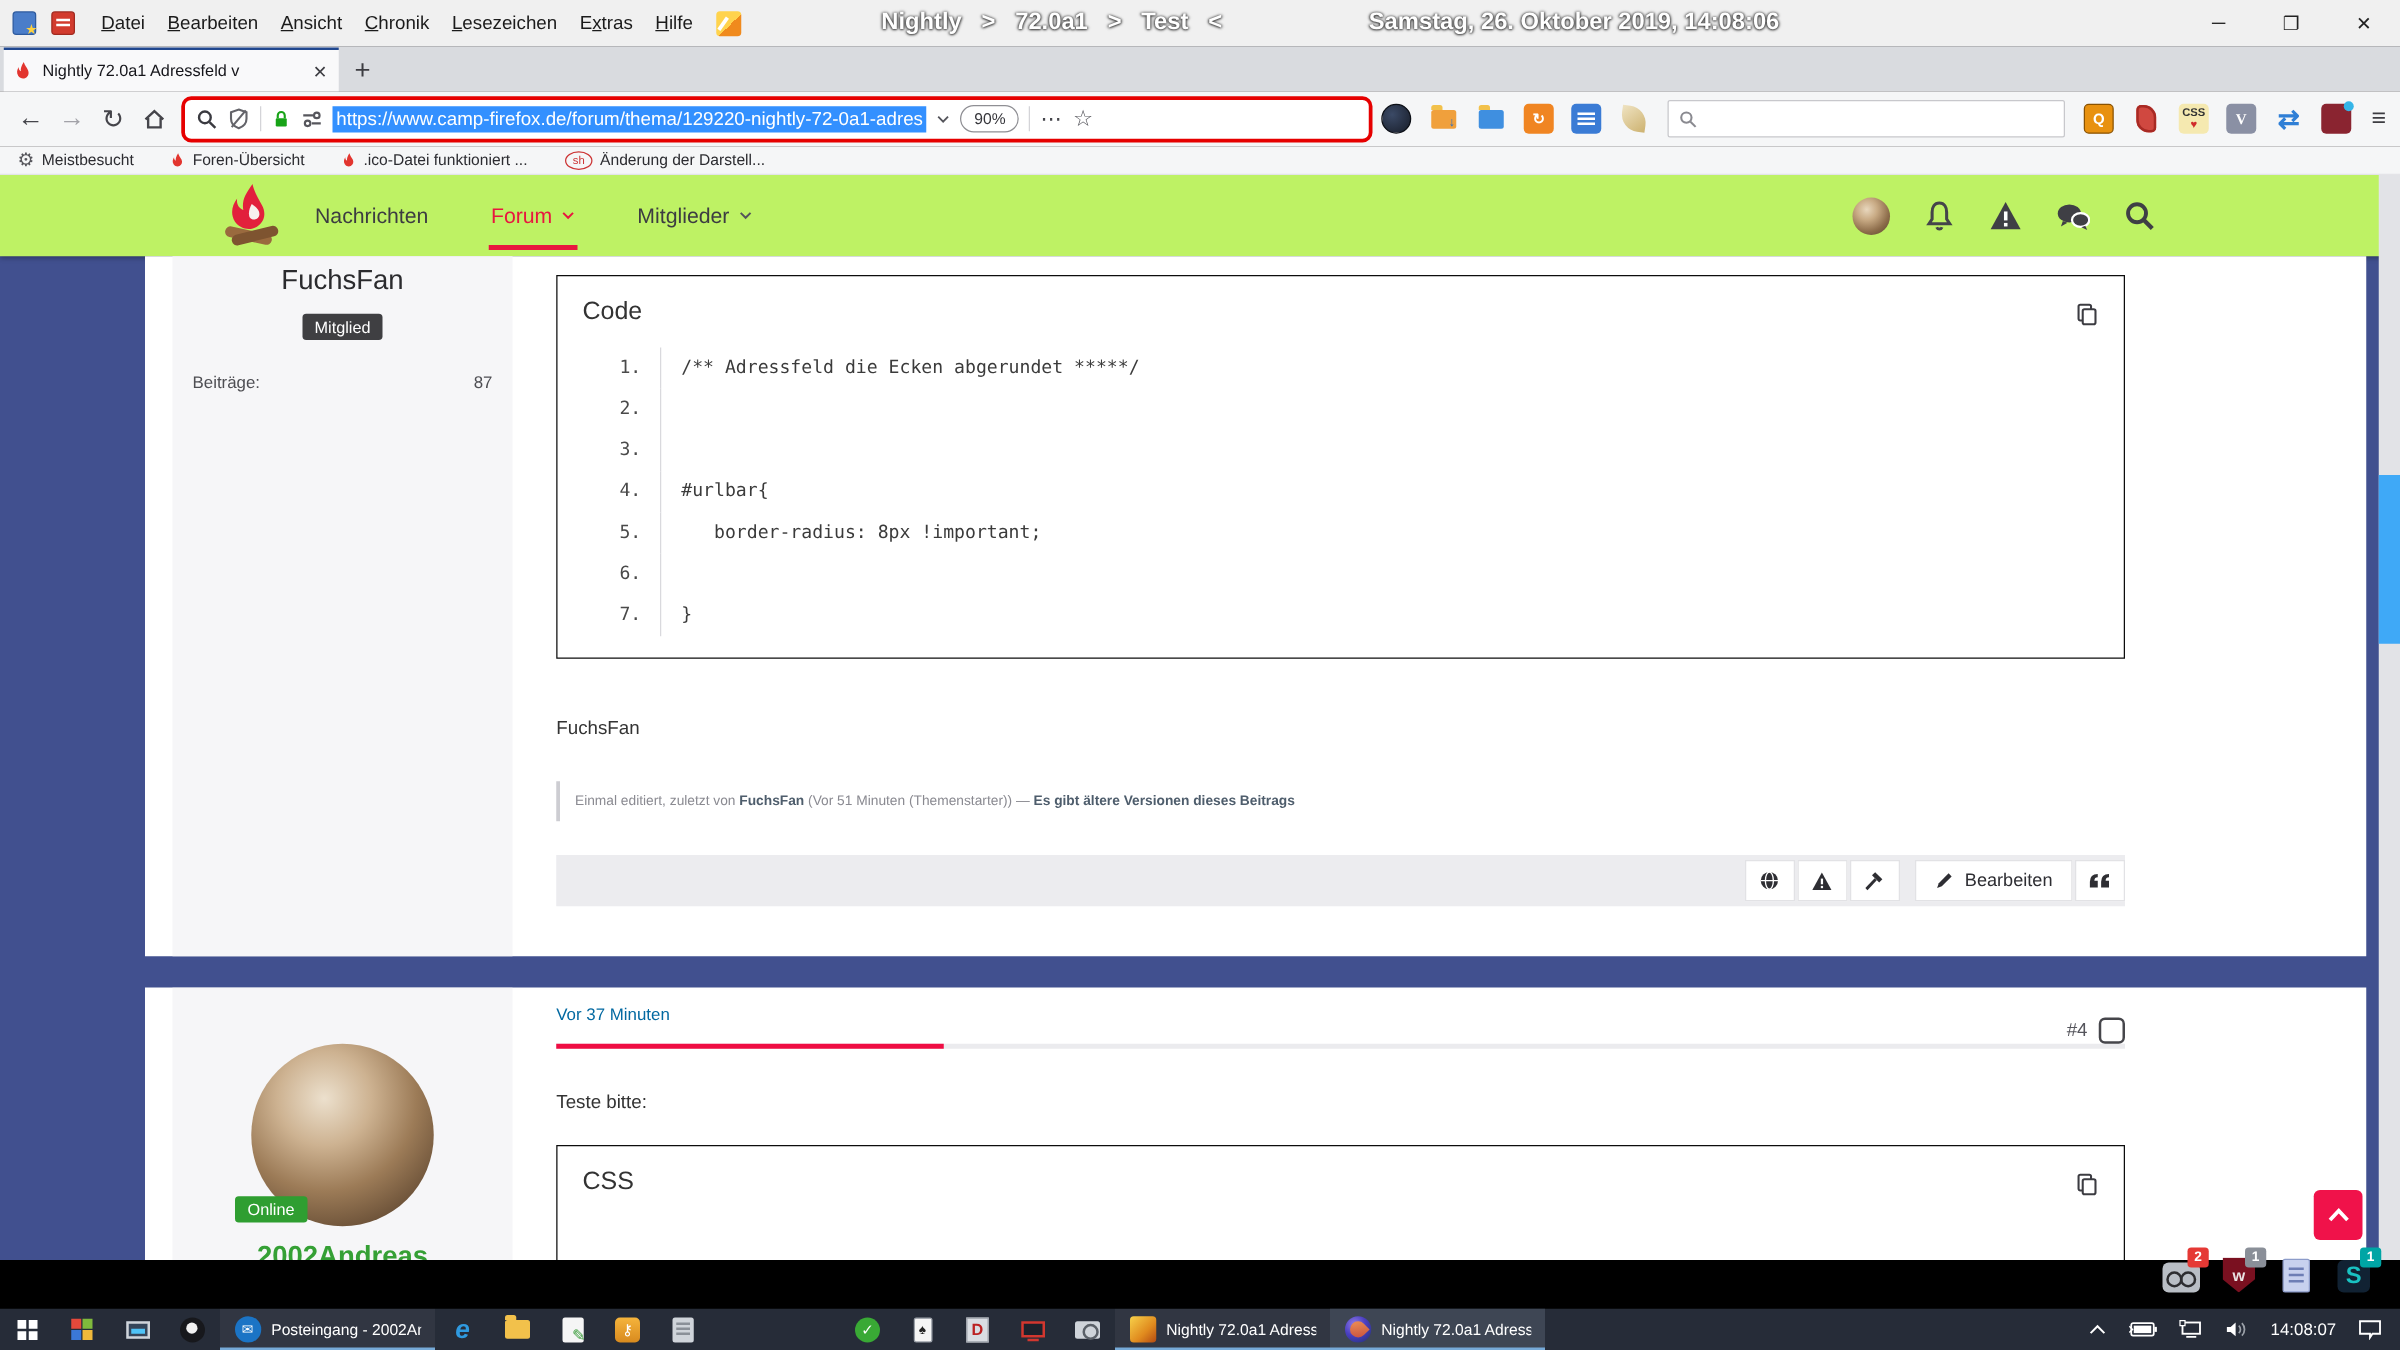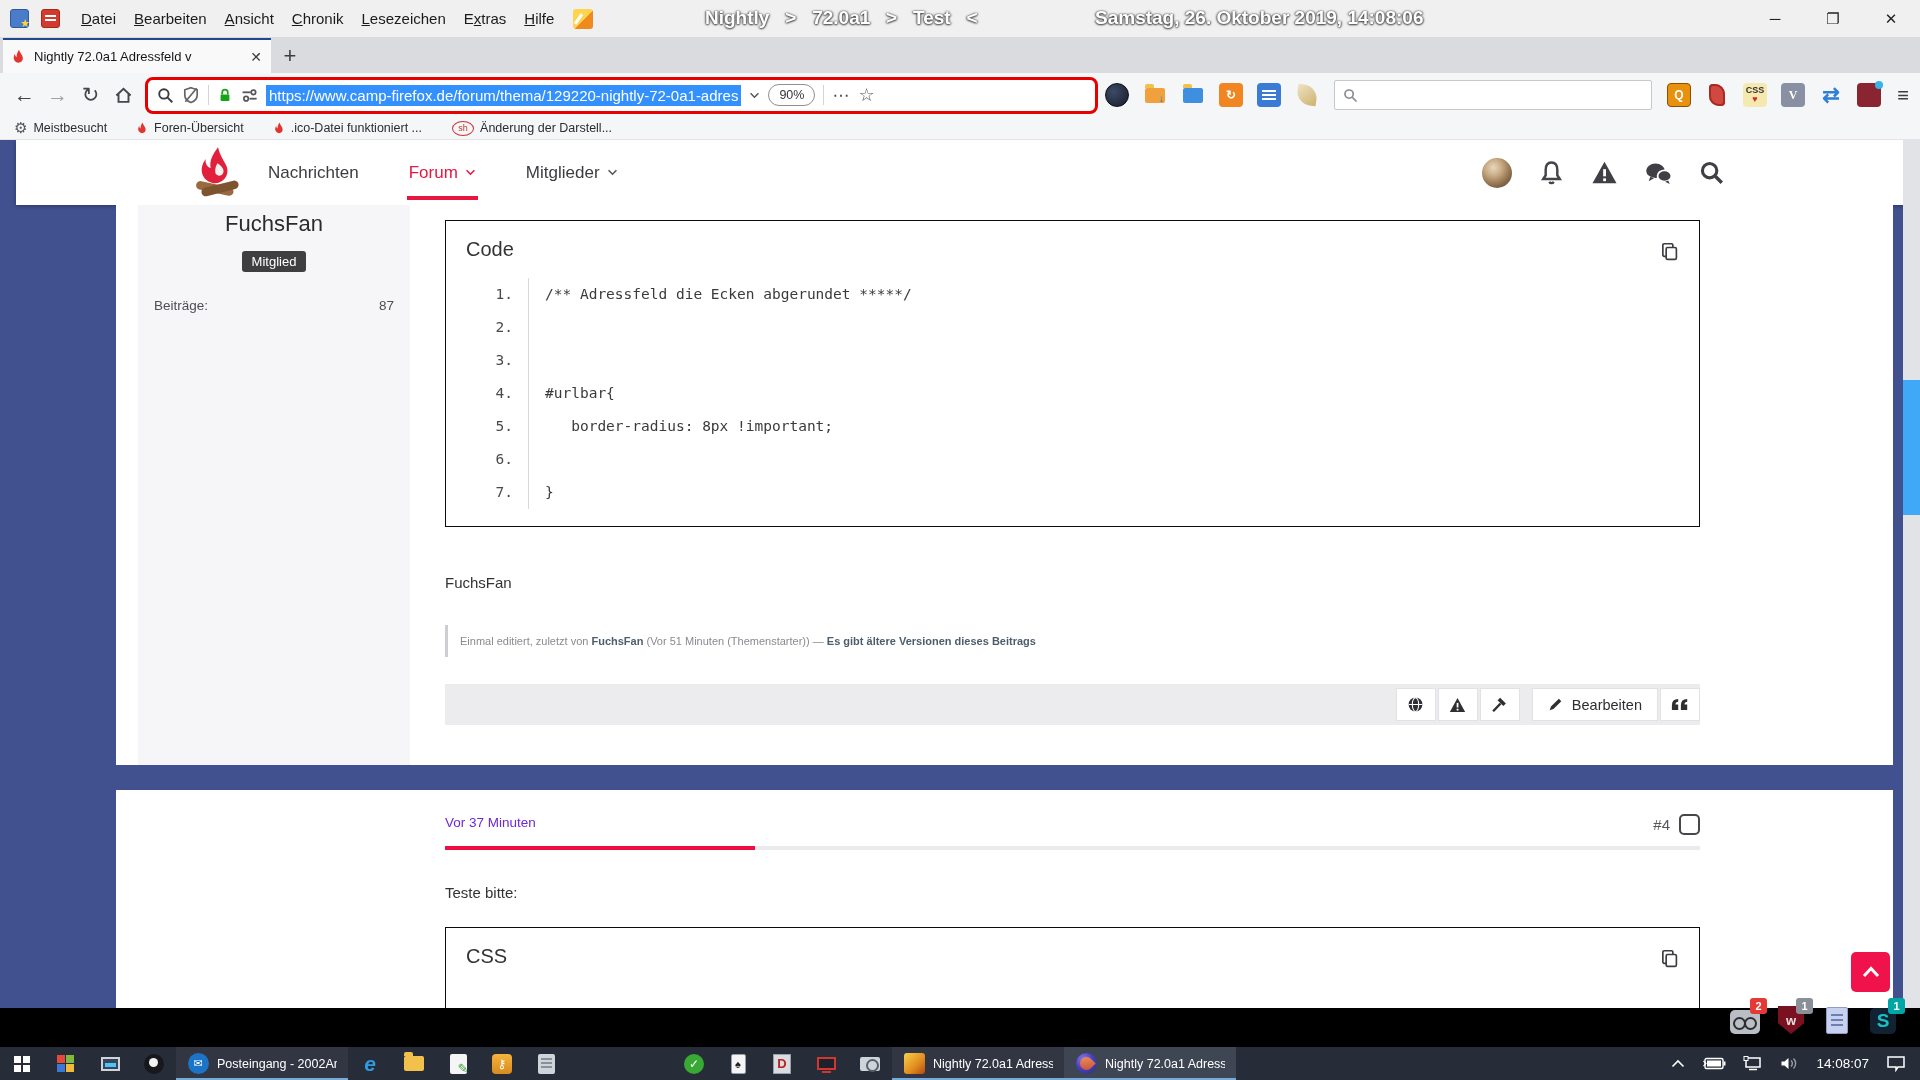--- a/index.html
+++ b/index.html
@@ -51,21 +51,21 @@
   .searchbar{width:318px;height:30px;margin:0 8px;background:#fff;border:1px solid #c8c8cc;border-radius:2px;display:flex;align-items:center;gap:7px;padding:0 8px}
   .hamburger{font-size:20px;color:#3c3c41;width:30px;text-align:center}
 
   
   .bookmarksbar{position:absolute;top:117px;left:0;right:0;height:23px;background:#f5f6f7;display:flex;align-items:center;gap:30px;padding-left:14px;font-size:12.5px;color:#2c2c31;z-index:27;border-bottom:1px solid #e4e4e8}
   .bm{display:flex;align-items:center;gap:6px}
   .sh-badge{width:22px;height:15px;border:1.5px solid #c33;border-radius:50%;color:#c33;font-size:9px;display:flex;align-items:center;justify-content:center}
 
   
   .page{position:absolute;top:140px;left:0;right:0;height:868px;background:var(--pagebg);overflow:hidden;z-index:10}
-  .site-header{position:absolute;top:0;left:16px;right:0;height:65px;background:#ffffff;box-shadow:0 1px 4px rgba(0,0,0,.3)}
+  .site-header{position:absolute;top:0;left:0;right:0;height:65px;background:#bef264;box-shadow:0 1px 4px rgba(0,0,0,.3)}
   .logo{position:absolute;left:176px;top:6px}
   .site-nav{position:absolute;left:252px;top:0;height:65px;display:flex;gap:50px}
   .site-nav-item{height:65px;display:flex;align-items:center;gap:7px;font-size:17px;color:#3c3c41;position:relative}
   .site-nav-item.active{color:var(--accent)}
   .site-nav-item.active::after{content:"";position:absolute;left:-2px;right:-2px;bottom:5px;height:4px;background:var(--accent)}
   .chev{width:11px;height:7px}
   .header-icons{position:absolute;right:196px;top:0;height:65px;display:flex;align-items:center;gap:27px}
   .avatar-sm{width:30px;height:30px;border-radius:50%;background:radial-gradient(circle at 38% 32%,#e8d7bd,#c9ab85 30%,#8c6c4a 65%,#53402b)}
 
   .card{position:absolute;left:116px;width:1777px;background:#fff}
@@ -90,21 +90,21 @@
   .editnote{margin-top:29px;display:flex;align-items:center;gap:12px}
   .editbar{width:3px;height:32px;background:#cdcdd2}
   .editnote .t{font-size:11px;color:#8a8a91}
   .editnote b{color:#4e5d6c;font-weight:bold}
   .actionbar{margin-top:27px;height:41px;background:#ececef;display:flex;justify-content:flex-end;align-items:center;gap:12px;padding:0 0}
   .ab-group{display:flex;gap:2px;background:#ececef}
   .ab-btn{height:33px;background:#fff;border:1px solid #e2e2e5;display:flex;align-items:center;justify-content:center}
   .ab-ic{width:40px}
   .ab-edit{padding:0 15px;gap:9px;font-size:14.5px;color:#2e2e33}
 
-  .p2-time{margin-top:25px;font-size:13.5px;color:#6d28d9}
+  .p2-time{margin-top:14px;font-size:13.5px;color:#0369a1}
   .p2-line{margin-top:16px;height:4px;background:#ebebee;position:relative}
   .p2-line .red{position:absolute;left:0;top:0;height:4px;width:310px;background:#ef0d43}
   .p2-num{position:absolute;right:0;top:24px;display:flex;align-items:center;gap:9px}
   .p2-num .n{font-size:15px;color:#55555c}
   .checkbox{width:21px;height:21px;border:2px solid #46464b;border-radius:5px;background:#fff}
   .p2-body{margin-top:34px;font-size:15px;color:#333}
   .big-avatar{position:absolute;left:63px;top:45px;width:146px;height:146px;border-radius:50%;
     background:radial-gradient(circle at 40% 30%,#ece0cd,#cdb291 28%,#9c7b57 55%,#6b5138 80%,#4c3a27)}
   .online{position:absolute;left:50px;top:167px;background:var(--green);color:#fff;font-size:13px;padding:3px 10px;border-radius:3px}
   .p2-author{position:absolute;left:0;top:202px;width:272px;text-align:center;font-size:22px;font-weight:bold;color:#35a035}
@@ -455,20 +455,25 @@
             <svg width="18" height="13" viewBox="0 0 20 14">
                 <path d="M1 13 V8 Q1 1 8 1 V4 Q5 4 5 7 H8 V13 Z M11 13 V8 Q11 1 18 1 V4 Q15 4 15 7 H18 V13 Z" fill="#2e2e33"></path>
               </svg>
           </span>
         </span>
       </div>
     </div>
   </div>
 
   <div class="card card2">
+    <div class="sidebar">
+      <span class="big-avatar"></span>
+      <span class="online">Online</span>
+      <div class="p2-author">2002Andreas</div>
+    </div>
     <div class="content">
       <div class="p2-time">Vor 37 Minuten</div>
       <div class="p2-line">
           <span class="red"></span>
         </div>
       <div class="p2-num">
         <span class="n">#4</span>
         <span class="checkbox"></span>
       </div>
       <div class="p2-body">Teste bitte:</div>

